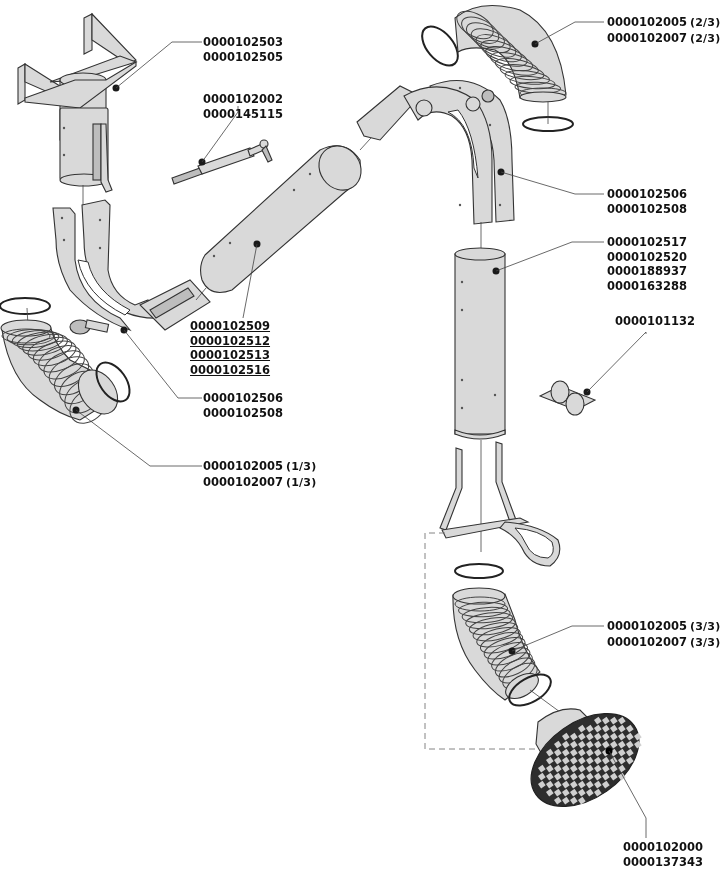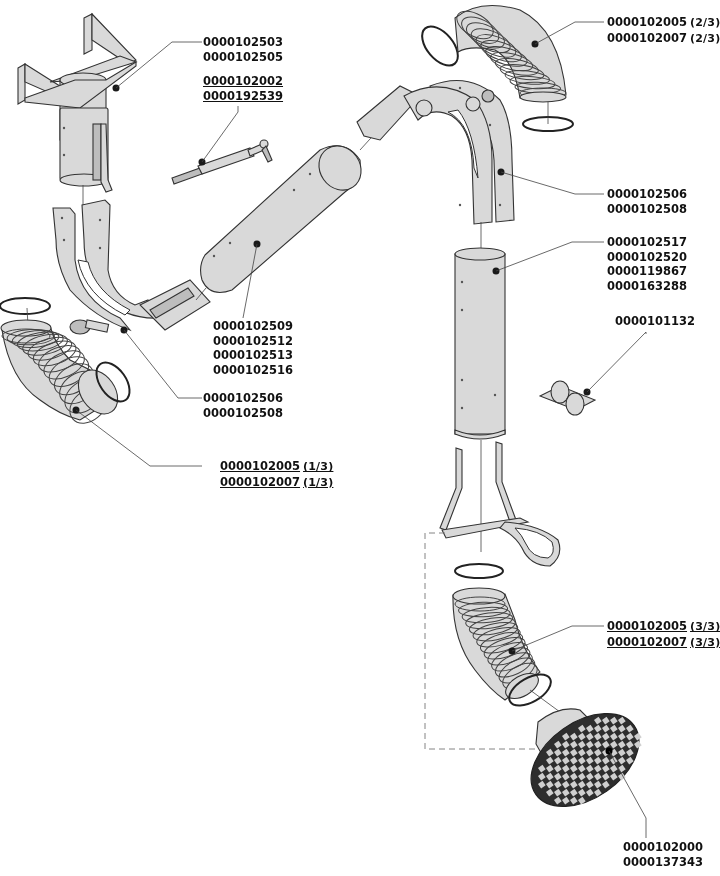--- a/index.html
+++ b/index.html
@@ -317,55 +317,55 @@
     <polyline class="leader" points="76,410 150,466 202,466"></polyline>
     <polyline class="leader" points="512,651 572,626 604,626"></polyline>
     <polyline class="leader" points="609,751 646,818 646,838"></polyline>
   </g>
 </svg>
 
 <div class="callout" style="left:203px;top:35px;">
   <span class="pn">0000102503</span>
   <span class="pn">0000102505</span>
 </div>
-<div class="callout" style="left:203px;top:74px;text-decoration:underline;">
+<div class="callout" style="left:203px;top:92px;">
   <span class="pn">0000102002</span>
-  <span class="pn">0000192539</span>
+  <span class="pn">0000145115</span>
 </div>
 <div class="callout" style="left:607px;top:15px;">
   <span class="pn"><span>0000102005</span><span class="qty">(2/3)</span></span>
   <span class="pn"><span>0000102007</span><span class="qty">(2/3)</span></span>
 </div>
 <div class="callout" style="left:607px;top:187px;">
   <span class="pn">0000102506</span>
   <span class="pn">0000102508</span>
 </div>
 <div class="callout" style="left:607px;top:235px;">
   <span class="pn">0000102517</span>
   <span class="pn">0000102520</span>
-  <span class="pn">0000119867</span>
+  <span class="pn">0000188937</span>
   <span class="pn">0000163288</span>
 </div>
 <div class="callout" style="left:607px;top:314px;margin-left:8px;">
   <span class="pn">0000101132</span>
 </div>
-<div class="callout" style="left:213px;top:319px;">
+<div class="callout" style="left:190px;top:319px;text-decoration:underline;">
   <span class="pn">0000102509</span>
   <span class="pn">0000102512</span>
   <span class="pn">0000102513</span>
   <span class="pn">0000102516</span>
 </div>
 <div class="callout" style="left:203px;top:391px;">
   <span class="pn">0000102506</span>
   <span class="pn">0000102508</span>
 </div>
-<div class="callout" style="left:220px;top:459px;text-decoration:underline;">
+<div class="callout" style="left:203px;top:459px;">
   <span class="pn"><span>0000102005</span><span class="qty">(1/3)</span></span>
   <span class="pn"><span>0000102007</span><span class="qty">(1/3)</span></span>
 </div>
-<div class="callout" style="left:607px;top:619px;text-decoration:underline;">
+<div class="callout" style="left:607px;top:619px;">
   <span class="pn"><span>0000102005</span><span class="qty">(3/3)</span></span>
   <span class="pn"><span>0000102007</span><span class="qty">(3/3)</span></span>
 </div>
 <div class="callout" style="left:607px;top:840px;margin-left:16px;">
   <span class="pn">0000102000</span>
   <span class="pn">0000137343</span>
 </div>
 
 </body></html>

